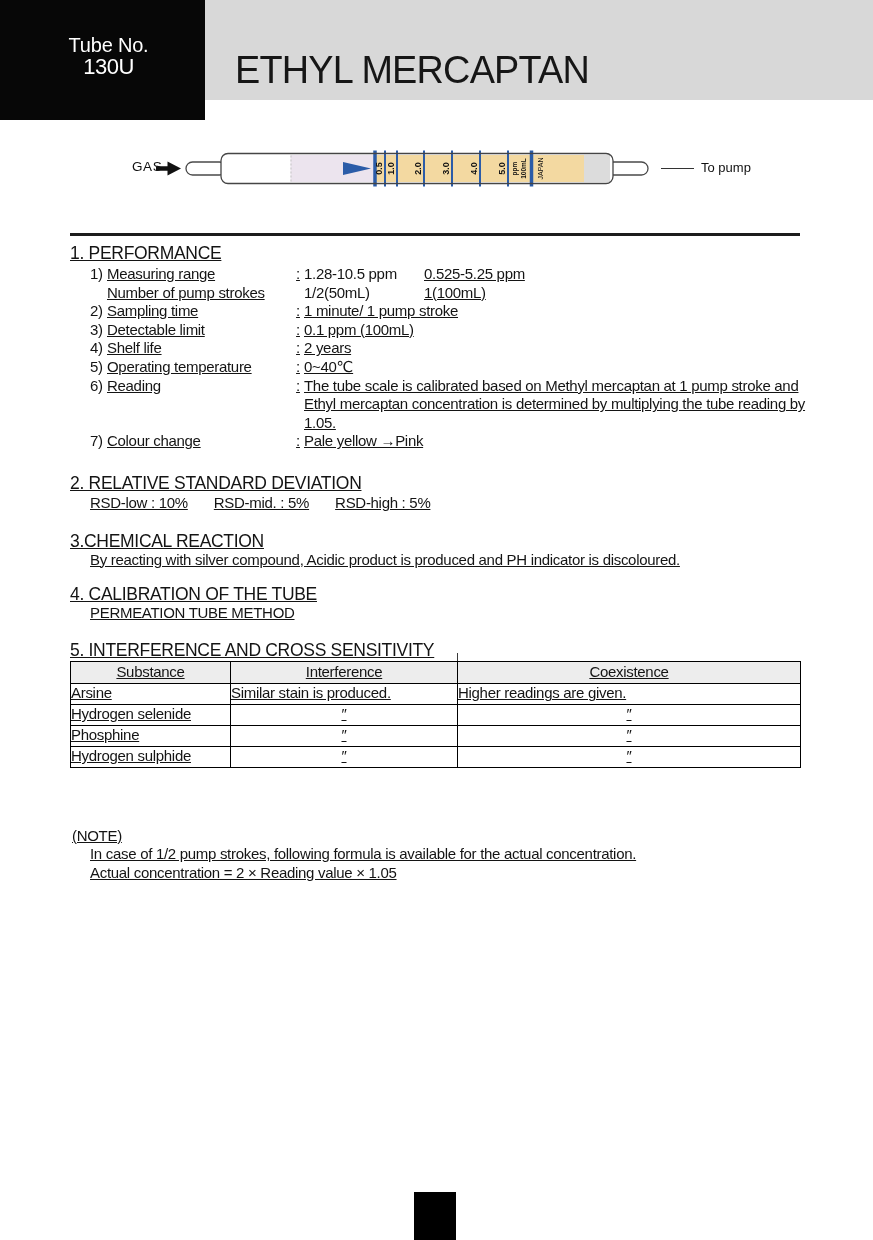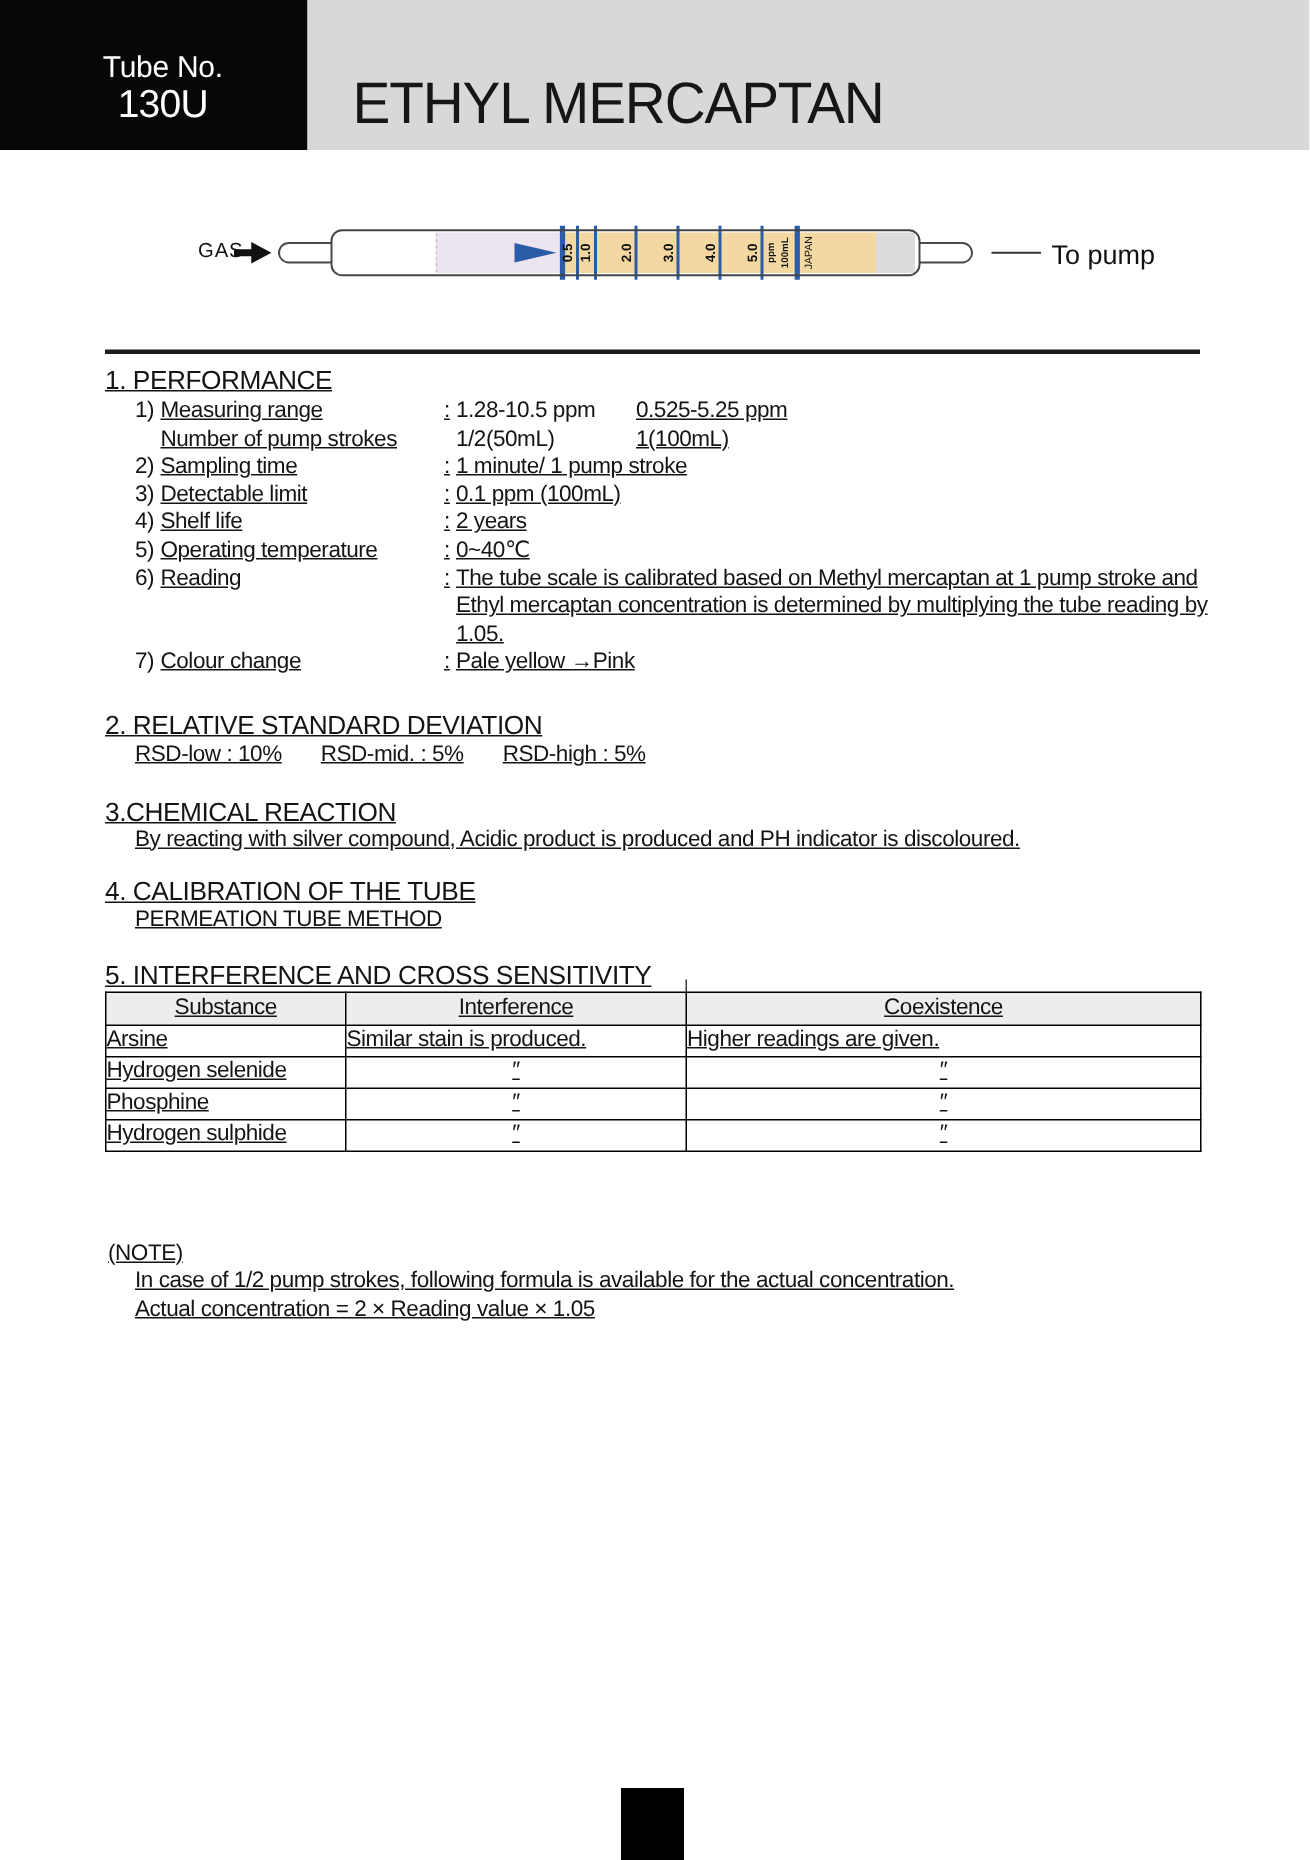--- a/index.html
+++ b/index.html
@@ -4,32 +4,32 @@
 <style>
   html,body{margin:0;padding:0;}
   body{
     width:873px;height:1240px;background:#ffffff;
     font-family:"Liberation Sans","DejaVu Sans",sans-serif;
     color:#141414;
   }
   .page{position:relative;width:873px;height:1240px;overflow:hidden;background:#fff;}
 
   
-  .hdr-black{position:absolute;left:0;top:0;width:205px;height:100px;background:#070707;color:#fff;}
+  .hdr-black{position:absolute;left:0;top:0;width:205px;height:120px;background:#070707;color:#fff;}
   .tube-no-label{position:absolute;left:12px;top:34px;width:193px;text-align:center;font-size:20px;letter-spacing:-0.2px;}
-  .tube-no{position:absolute;left:12px;top:54px;width:193px;text-align:center;font-size:26px;letter-spacing:-0.5px;}
+  .tube-no{position:absolute;left:12px;top:54px;width:193px;text-align:center;font-size:22px;letter-spacing:-0.5px;}
   .hdr-gray{position:absolute;left:205px;top:0;width:668px;height:100px;background:#d8d8d8;}
   .page-title{position:absolute;left:30px;top:48px;font-size:39px;letter-spacing:-0.8px;color:#161616;
               transform:scaleX(0.97);transform-origin:left center;white-space:nowrap;}
 
   
   .tube-fig{position:absolute;left:0;top:140px;width:873px;height:60px;}
   .tube-fig svg{position:absolute;left:0;top:0;}
   .gas-label{position:absolute;left:132px;top:19px;font-size:13.5px;letter-spacing:0.6px;color:#111;}
-  .topump-label{position:absolute;left:701px;top:20px;font-size:18px;color:#111;}
+  .topump-label{position:absolute;left:701px;top:20px;font-size:13px;color:#111;}
 
   
   .rule{position:absolute;left:70px;top:233px;width:730px;border-top:3px solid #1c1c1c;}
   .content{position:absolute;left:70px;top:243px;width:760px;font-size:15px;letter-spacing:-0.3px;line-height:18.6px;text-decoration:underline;}
   .sec-h{font-size:17.5px;font-weight:400;letter-spacing:-0.3px;line-height:20px;margin:0;}
   .indent{padding-left:20px;}
 
   .perf-list{margin-top:2px;}
   .perf-row{display:grid;grid-template-columns:222px 12px 1fr;}
   .perf-label{padding-left:20px;}

